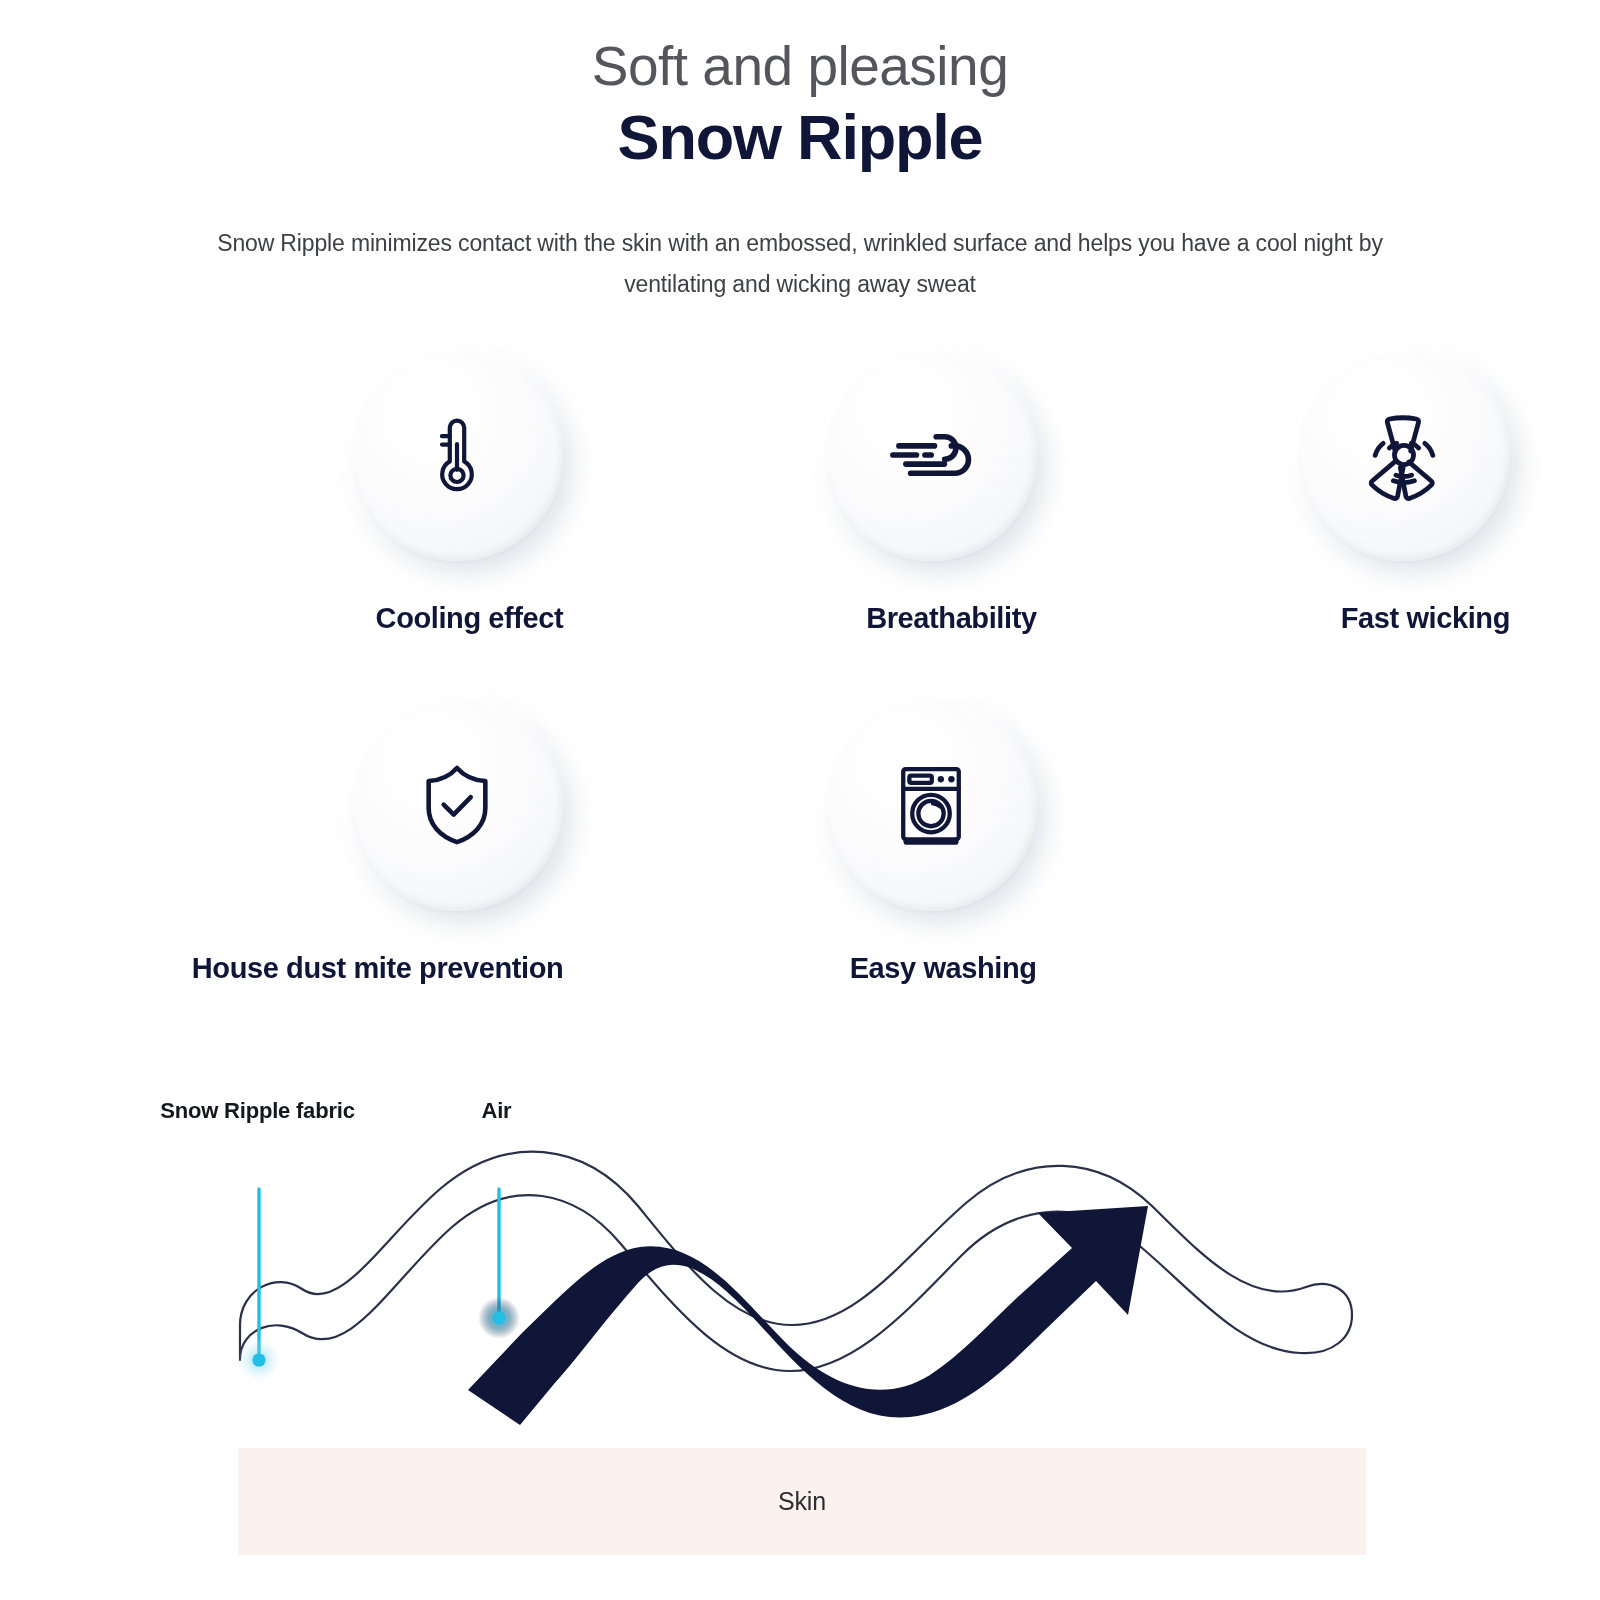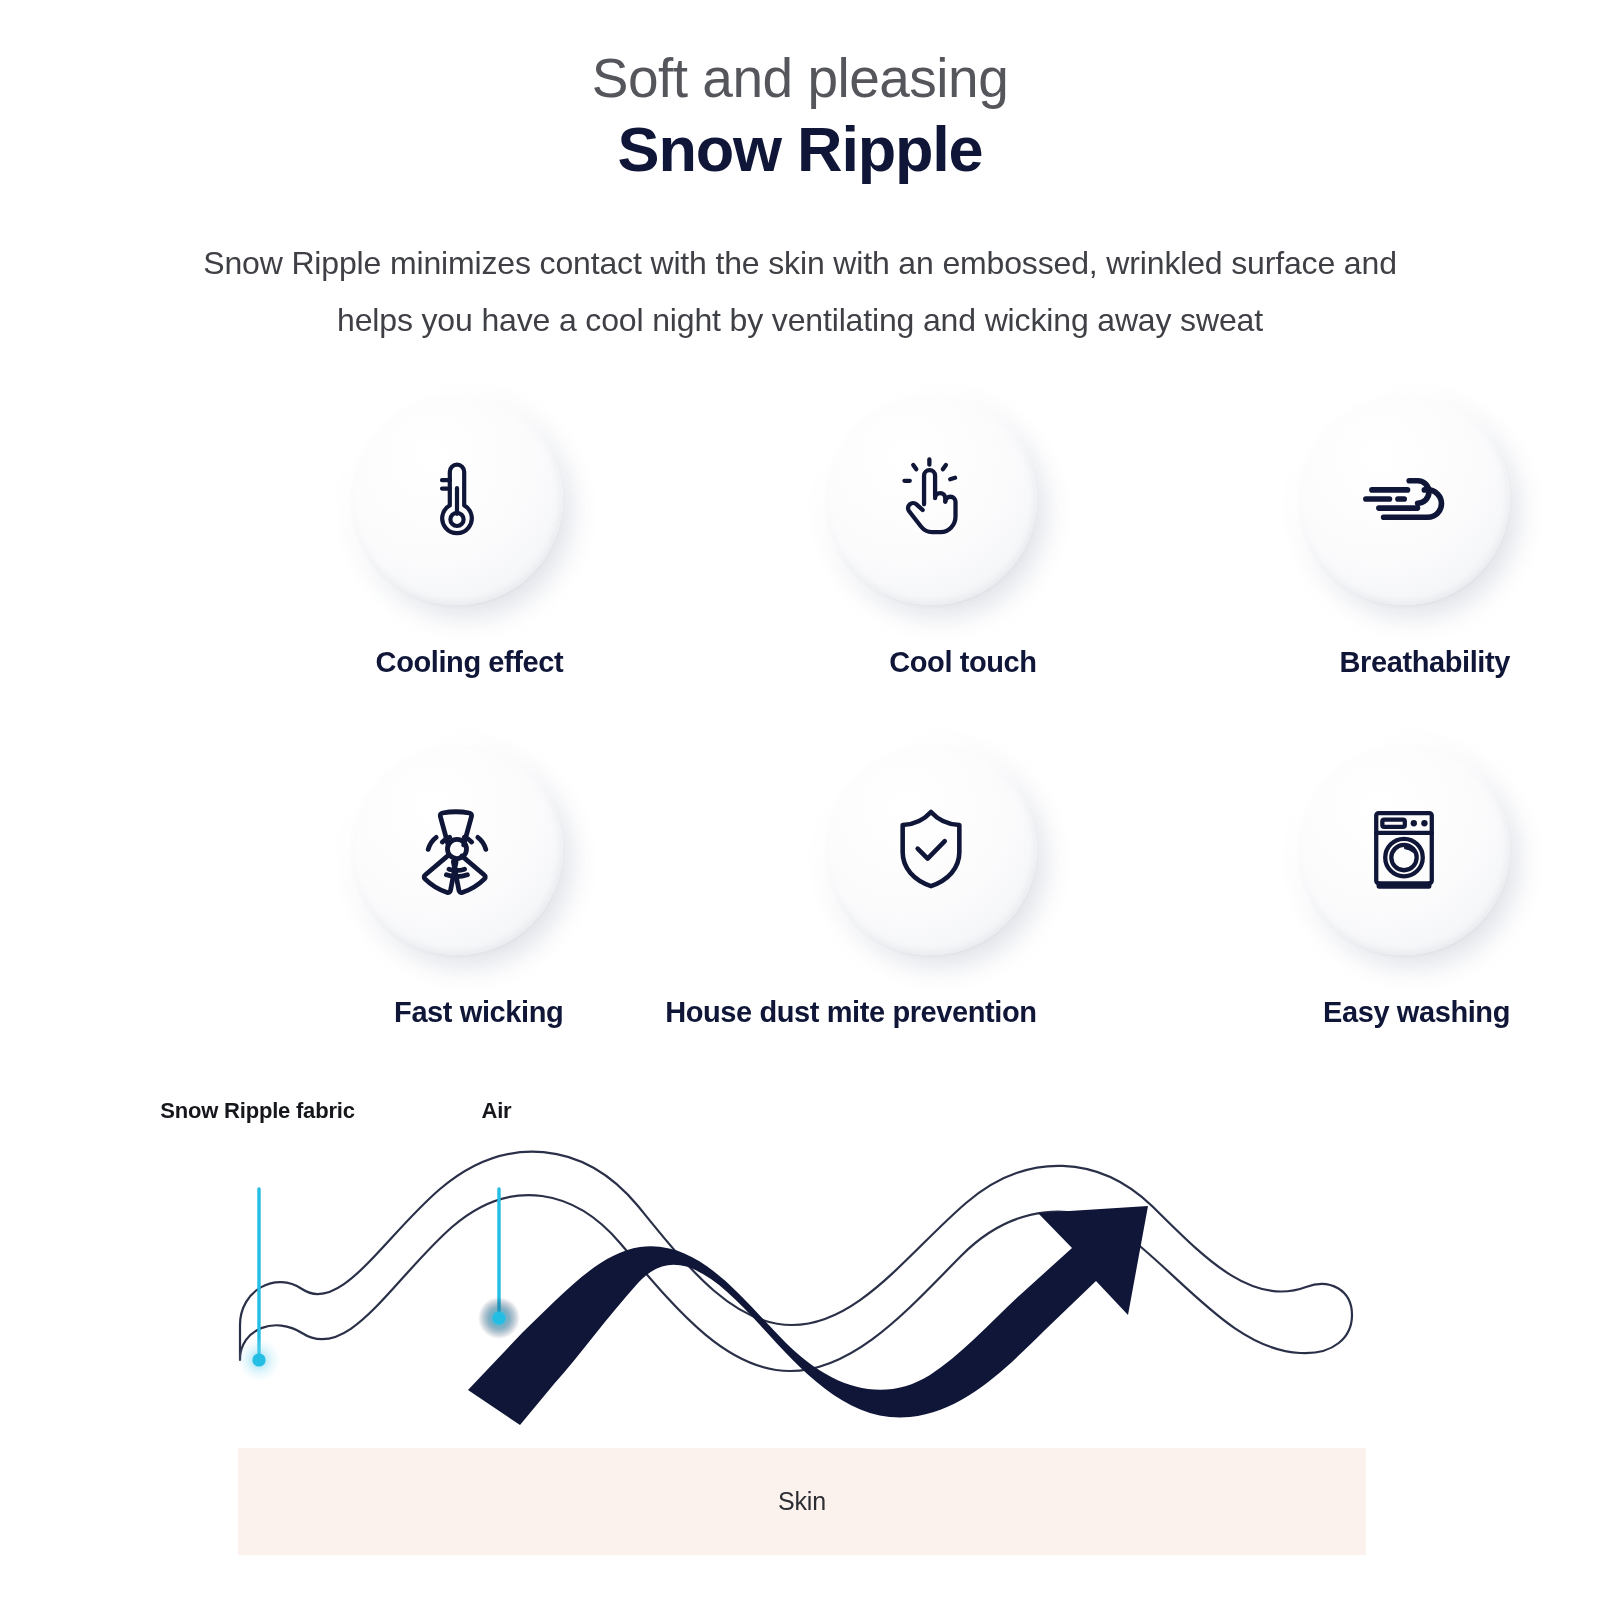--- a/index.html
+++ b/index.html
@@ -14,21 +14,21 @@
 
   #page {
     position: relative;
     width: 1600px;
     height: 1600px;
     background: #ffffff;
   }
 
   
   .header {
-    padding-top: 46px;
+    padding-top: 34px;
     text-align: center;
   }
   .eyebrow {
     font-size: 55px;
     font-weight: 300;
     letter-spacing: -0.5px;
     color: #55565c;
     line-height: 1.18;
   }
   .brand {
@@ -37,21 +37,21 @@
     letter-spacing: -1.2px;
     color: #101638;
     line-height: 1.22;
     margin-top: 0;
   }
 
   .lead {
     margin: 47px auto 0 auto;
     width: 1200px;
     text-align: center;
-    font-size: 32px;
+    font-size: 23px;
     font-weight: 400;
     line-height: 1.78;
     color: #3f4046;
     letter-spacing: -0.15px;
   }
 
   
   .features {
     margin-top: 44px;
     display: grid;
@@ -154,37 +154,20 @@
             <path d="M27.6 27.2V10.4a3.6 3.6 0 0 0-7.2 0v16.8a7.4 7.4 0 1 0 7.2 0Z"></path>
             <path d="M24 31.4V18.6"></path>
             <circle cx="24" cy="34.2" r="3.3"></circle>
             <path d="M20.4 14.6h-3.9M20.4 18.8h-3.9"></path>
           </svg>
         </span>
       </div>
       <div class="feature-label">Cooling effect</div>
     </div>
 
-    <div class="feature">
-      <div class="disc">
-        <span>
-          <svg width="98" height="98" viewBox="0 0 48 48" fill="none" stroke="#101638" stroke-width="2.1" stroke-linecap="round" stroke-linejoin="round">
-            <path d="M20.6 26.6V12.6a2.7 2.7 0 0 1 5.4 0v9.9"></path>
-            <path d="M26 23.6a2.5 2.5 0 0 1 5 0v1.6"></path>
-            <path d="M31 25.4a2.5 2.5 0 0 1 5 0v7.2c0 4.2-3.2 7.6-7.3 7.6h-4.2c-2.1 0-4-1-5.3-2.6l-6-7.7a2.5 2.5 0 0 1 3.7-3.3l3 2.8"></path>
-            <path d="M23.2 7.2V4.6"></path>
-            <path d="M16.8 9.4 15.3 7.3"></path>
-            <path d="M29.8 9.4 31.3 7.3"></path>
-            <path d="M13.6 15.1h-2.6"></path>
-            <path d="M33.4 14.3l2.4-.7"></path>
-          </svg>
-        </span>
-      </div>
-      <div class="feature-label">Cool touch</div>
-    </div>
 
     <div class="feature">
       <div class="disc">
         <span>
           <svg width="104" height="104" viewBox="0 0 48 48" fill="none" stroke="#101638" stroke-width="2.6" stroke-linecap="round" stroke-linejoin="round">
             <path d="M9.2 19.8h16.4"></path>
             <path d="M6.4 24h10.9"></path>
             <path d="M21.2 24h2.9"></path>
             <path d="M12.4 28.2h17.8"></path>
             <path d="M26.4 15.6h3.9a5.2 5.2 0 0 1 0 10.4"></path>

